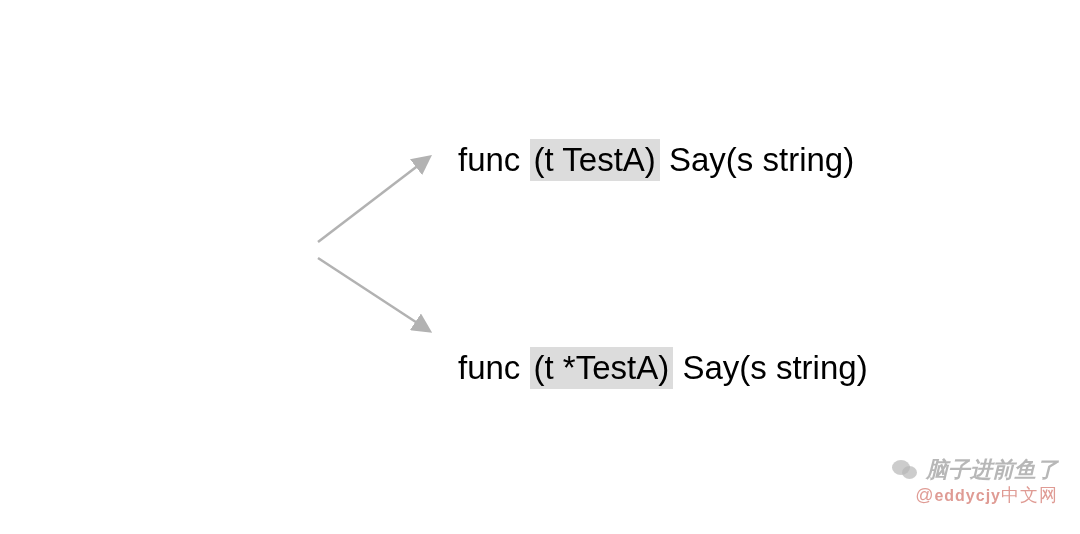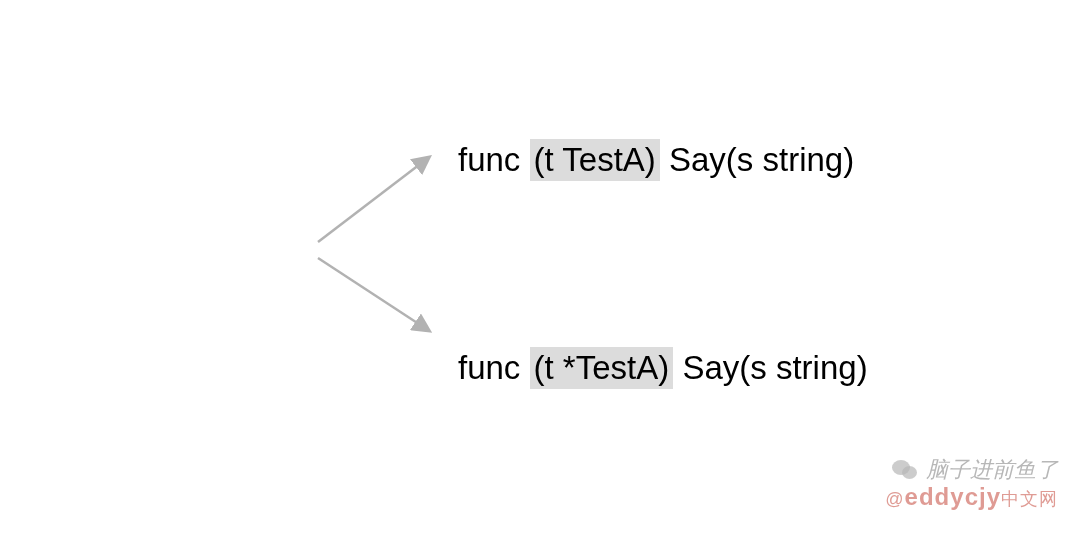--- a/index.html
+++ b/index.html
@@ -82,20 +82,21 @@
       right: 22px;
       top: 455px;
       font-size: 22px;
       color: #888888;
       opacity: 0.6;
       display: flex;
       align-items: center;
       gap: 6px;
       font-family: "KaiTi", "STKaiti", serif;
       font-style: italic;
+      font-weight: bold;
     }
     
     .wechat-icon {
       width: 28px;
       height: 24px;
       position: relative;
       display: inline-block;
     }
     
     .wechat-circle {
@@ -126,21 +127,21 @@
       right: 22px;
       top: 483px;
       font-size: 18px;
       color: #c0392b;
       opacity: 0.5;
       letter-spacing: 1px;
     }
     
     .watermark-2 .bold {
       font-weight: bold;
-      font-size: 24px;
+      font-size: 16px;
     }
   </style>
 </head>
 <body>
 
 <div class="container">
 
 
   <svg class="arrow-svg arrow-1">
     <defs>

